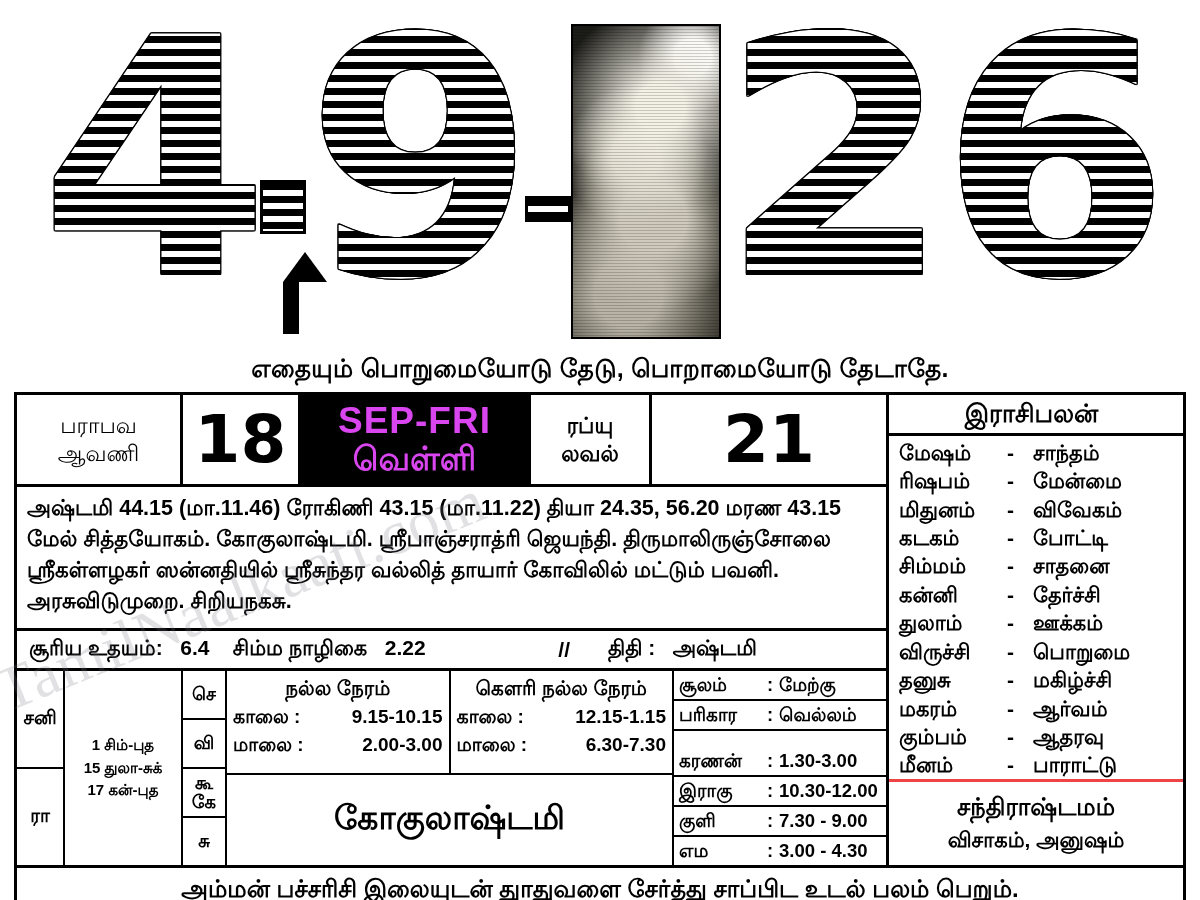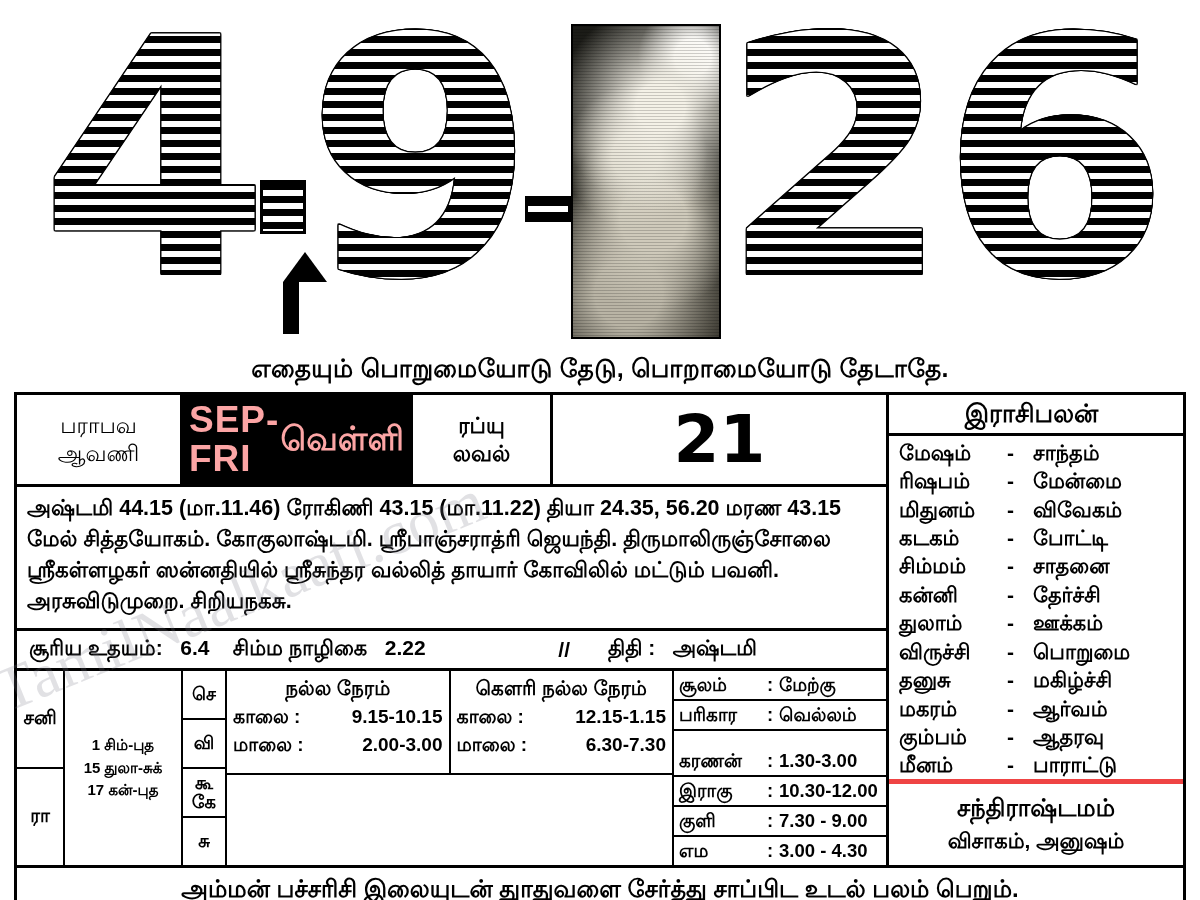--- a/index.html
+++ b/index.html
@@ -136,28 +136,29 @@
     border-right:3px solid #000;
   }
   .hb-bignum {
     width:118px;
     font-size:66px; font-weight:bold; line-height:1;
     border-right:3px solid #000;
     font-family:"DejaVu Sans", sans-serif;
   }
   .hb-eng {
     width:230px;
-    background:#000; color:#fca5a5;
+    flex-direction:column;
+    background:#000; color:#d946ef;
     font-weight:bold;
     border-right:3px solid #000;
   }
   .hb-eng .l1 { font-size:37px; line-height:1.05; letter-spacing:1px; }
   .hb-eng .l2 { font-size:33px; line-height:1.1; }
   .hb-arabic {
-    width:140px;
+    width:121px;
     flex-direction:column;
     font-size:22px; font-weight:bold; line-height:1.25;
     border-right:3px solid #000;
   }
   .hb-bignum2 {
     flex:1;
     font-size:66px; font-weight:bold; line-height:1;
     font-family:"DejaVu Sans", sans-serif;
   }
 
@@ -273,21 +274,21 @@
   .rp-row {
     flex:1;
     display:flex; align-items:center;
     font-size:21px; font-weight:bold;
     line-height:1;
   }
   .rp-row .sign { width:108px; }
   .rp-row .dash { width:26px; }
   .rp-row .val { flex:1; }
   .chandra {
-    border-top:5px solid #ef4444;
+    border-top:3px solid #ef4444;
     height:86px;
     display:flex; flex-direction:column; align-items:center; justify-content:center;
   }
   .chandra .t { font-size:24px; font-weight:bold; }
   .chandra .v { font-size:21px; font-weight:bold; margin-top:4px;}
 
   
   .footer {
     border:3px solid #000;
     border-top:none;
@@ -325,20 +326,21 @@
 
   <div class="maingrid">
 
     <div class="leftcol">
 
       <div class="headband">
         <div class="hb-cell hb-tamilmonth">
           <span>பராபவ</span>
           <span>ஆவணி</span>
         </div>
+        <div class="hb-cell hb-bignum">18</div>
         <div class="hb-cell hb-eng">
           <span class="l1">SEP-FRI</span>
           <span class="l2">வெள்ளி</span>
         </div>
         <div class="hb-cell hb-arabic">
           <span>ரப்யு</span>
           <span>லவல்</span>
         </div>
         <div class="hb-cell hb-bignum2">21</div>
       </div>
@@ -401,20 +403,21 @@
               <div class="nalla-line">
                 <span>காலை :</span>
                 <span>12.15-1.15</span>
               </div>
               <div class="nalla-line">
                 <span>மாலை :</span>
                 <span>6.30-7.30</span>
               </div>
             </div>
           </div>
+          <div class="festival">கோகுலாஷ்டமி</div>
         </div>
 
         <div class="col-right2">
           <div class="cr-line">
             <span class="k">சூலம்</span>
             <span class="c">:</span>
             <span class="v">மேற்கு</span>
           </div>
           <div class="cr-line">
             <span class="k">பரிகார</span>

